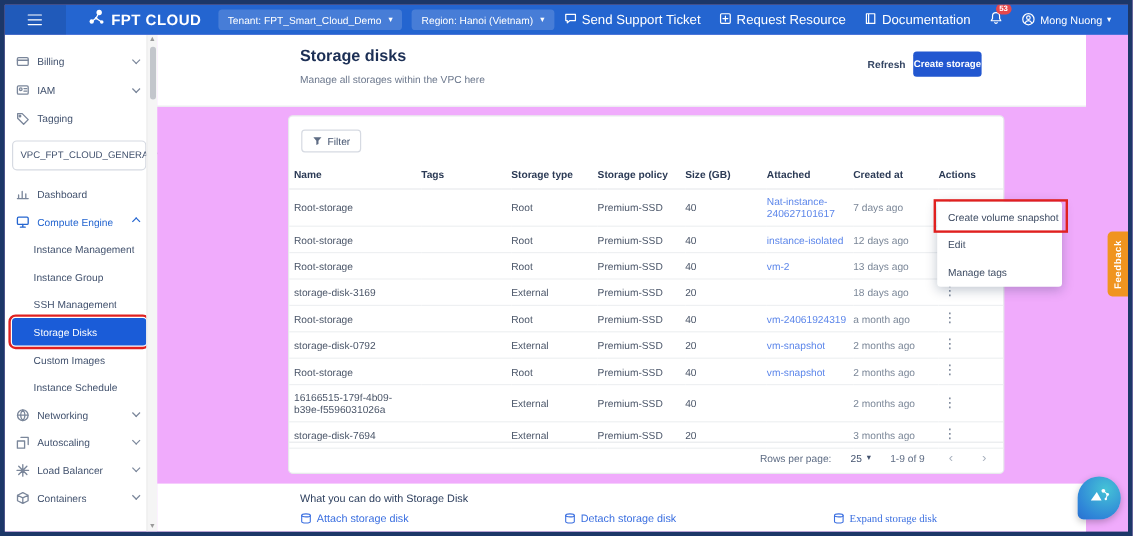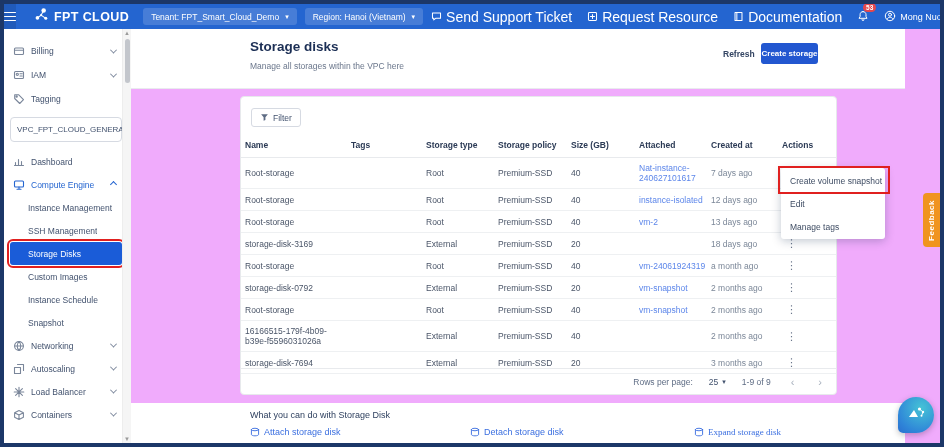--- a/index.html
+++ b/index.html
@@ -10,21 +10,21 @@
   
   .topbar { position:absolute; left:0; top:0; width:936px; height:25px; background:#2465d0; display:flex; align-items:center; color:#fff; z-index:6; }
   .burger { width:96px; height:25px; background:rgba(0,0,0,.10); display:flex; align-items:center; justify-content:center; cursor:pointer; }
   .burger .bars { display:flex; flex-direction:column; gap:2.5px; }
   .burger .bars span { display:block; width:12px; height:1.6px; background:#fff; border-radius:1px; }
   .logo { display:flex; align-items:center; gap:5px; margin:0 14px 0 18px; }
   .logo-text { font-size:12.5px; font-weight:bold; letter-spacing:.4px; white-space:nowrap; }
   .pill { display:flex; align-items:center; gap:6px; background:rgba(255,255,255,.16); border-radius:3px; height:17px; padding:0 8px; font-size:8.5px; margin-right:8px; white-space:nowrap; cursor:pointer; }
   .caret { font-size:7px; line-height:1; }
   .top-right { margin-left:auto; display:flex; align-items:center; gap:15px; padding-right:14px; }
-  .top-link { display:flex; align-items:center; gap:4px; font-size:14px; white-space:nowrap; cursor:pointer;justify-content:center; }
+  .top-link { display:flex; align-items:center; gap:4px; font-size:11px; white-space:nowrap; cursor:pointer;justify-content:center; }
   .bell-wrap { position:relative; cursor:pointer; }
   .badge { position:absolute; top:-5px; right:-7px; background:#e5484d; color:#fff; font-size:6.5px; font-weight:bold; border-radius:7px; padding:1px 3px; line-height:1.2; }
   .user { display:flex; align-items:center; gap:4px; font-size:9px; cursor:pointer; white-space:nowrap; }
 
   
   .sidebar { position:absolute; left:0; top:25px; width:127px; bottom:0; background:#fff; z-index:4; padding-top:10px; overflow:hidden; }
   .sb-item { display:flex; align-items:center; height:24px; margin:0 9px 0 6px; padding-left:3px; font-size:8.5px; color:#42526e; cursor:pointer; border-radius:3px; position:relative; }
   .sb-item .icon { width:12px; height:12px; margin-right:6px; color:#7a869a; flex:0 0 12px; display:flex; align-items:center; }
   .sb-item .lbl { white-space:nowrap; overflow:hidden;text-align:right; }
   .sb-item.menu { height:23px; }
@@ -211,33 +211,33 @@
                 <path d="M4 10.3h4M6 8v2.3"></path>
               </svg>
             </span>
             <span class="lbl">Compute Engine</span>
             <span class="chev up"></span>
           </div>
           <div class="sb-item menu sub">
             <span class="lbl">Instance Management</span>
           </div>
           <div class="sb-item menu sub">
+            <span class="lbl">Instance Group</span>
+          </div>
+          <div class="sb-item menu sub">
             <span class="lbl">SSH Management</span>
           </div>
           <div class="sb-item menu sub selected red-box">
             <span class="lbl">Storage Disks</span>
           </div>
           <div class="sb-item menu sub">
             <span class="lbl">Custom Images</span>
           </div>
           <div class="sb-item menu sub">
             <span class="lbl">Instance Schedule</span>
-          </div>
-          <div class="sb-item menu sub">
-            <span class="lbl">Snapshot</span>
           </div>
           <div class="sb-item menu">
             <span class="icon">
               <svg width="12" height="12" viewBox="0 0 12 12" fill="none" stroke="currentColor" stroke-width="1.1" stroke-linecap="round" stroke-linejoin="round">
                 <circle cx="6" cy="6" r="4.4"></circle>
                 <path d="M1.6 6h8.8M6 1.6C3.6 4 3.6 8 6 10.4 8.4 8 8.4 4 6 1.6Z"></path>
               </svg>
             </span>
             <span class="lbl">Networking</span>
             <span class="chev down"></span>

